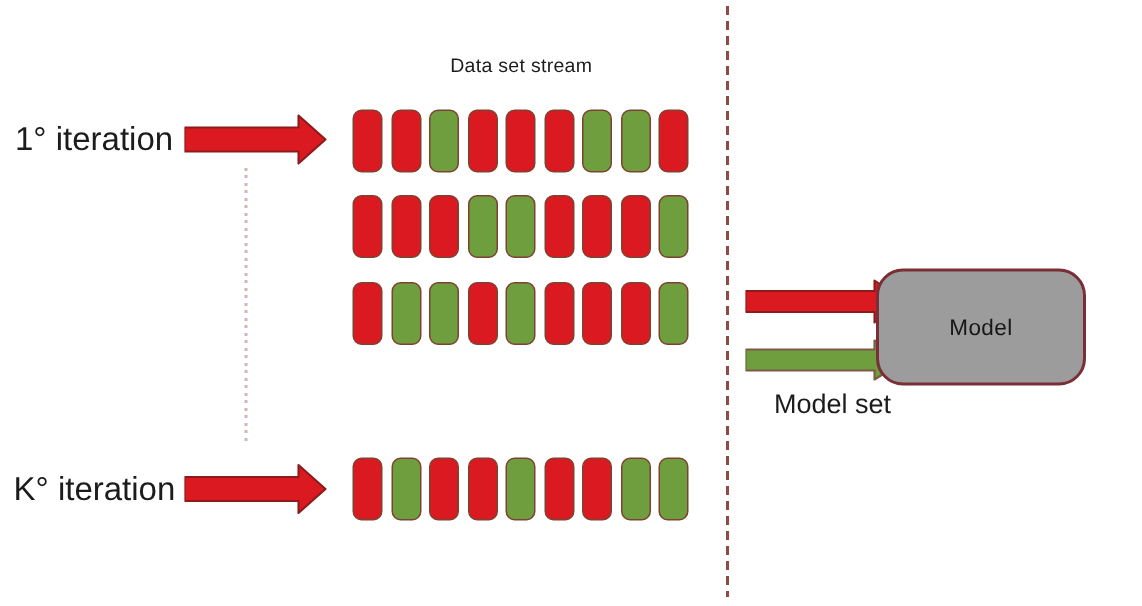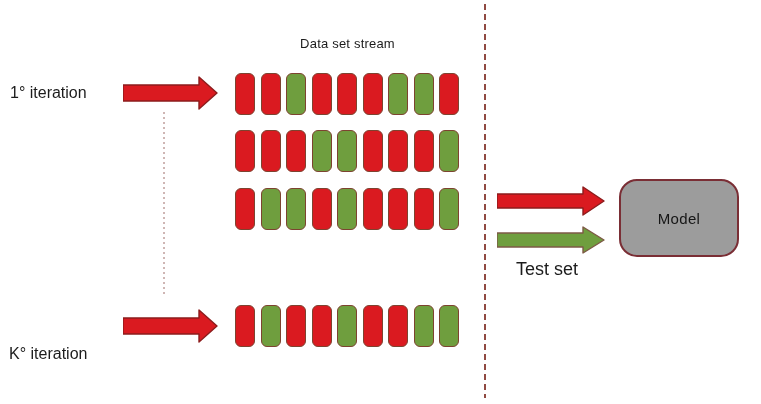--- a/index.html
+++ b/index.html
@@ -21,27 +21,27 @@
     left: 235px;
     top: 36px;
     width: 225px;
     text-align: center;
     font-size: 13px;
     letter-spacing: 0.2px;
     color: var(--text);
   }
   .iter-label {
     position: absolute;
-    font-size: 16px;
+    font-size: 22px;
     line-height: 22px;
     color: var(--text);
     white-space: nowrap;
   }
   .label-1 { left: 10px; top: 82px; }
-  .label-k { left: 9px;  top: 315px; margin-top: 28px; }
+  .label-k { left: 9px;  top: 315px; }
   .arrow { position: absolute; display: block; }
   .arrow-1 { left: 123px; top: 76px; }
   .arrow-k { left: 123px; top: 309px; }
   .training-arrow { left: 497px; top: 186px; }
   .test-arrow     { left: 497px; top: 226px; }
   .arrow-red polygon {
     fill: var(--red);
     stroke: var(--red-border);
     stroke-width: 1.4;
     stroke-linejoin: round;
@@ -98,23 +98,23 @@
   .side-label {
     position: absolute;
     font-size: 18px;
     color: var(--text);
     white-space: nowrap;
   }
   .training-label { left: 500px; top: 151px; }
   .test-label     { left: 516px; top: 259px; }
   .model-box {
     position: absolute;
-    left: 619px;
+    left: 584px;
     top: 179px;
-    width: 120px;
+    width: 140px;
     height: 78px;
     box-sizing: border-box;
     background: var(--model-fill);
     border: 2px solid var(--model-border);
     border-radius: 18px;
     display: flex;
     align-items: center;
     justify-content: center;
   }
   .model-box span {
@@ -195,19 +195,19 @@
 
 
   <svg class="arrow arrow-red training-arrow" width="108" height="30" viewBox="0 0 108 30">
     <polygon points="0,8 86,8 86,1 107,15 86,29 86,22 0,22"></polygon>
   </svg>
 
   <svg class="arrow arrow-green test-arrow" width="108" height="28" viewBox="0 0 108 28">
     <polygon points="0,7 86,7 86,1 107,14 86,27 86,21 0,21"></polygon>
   </svg>
 
-  <div class="side-label test-label">Test set</div>
+  <div class="side-label test-label">Model set</div>
 
   <div class="model-box">
     <span>Model</span>
   </div>
 
 </div>
 
 </body></html>

